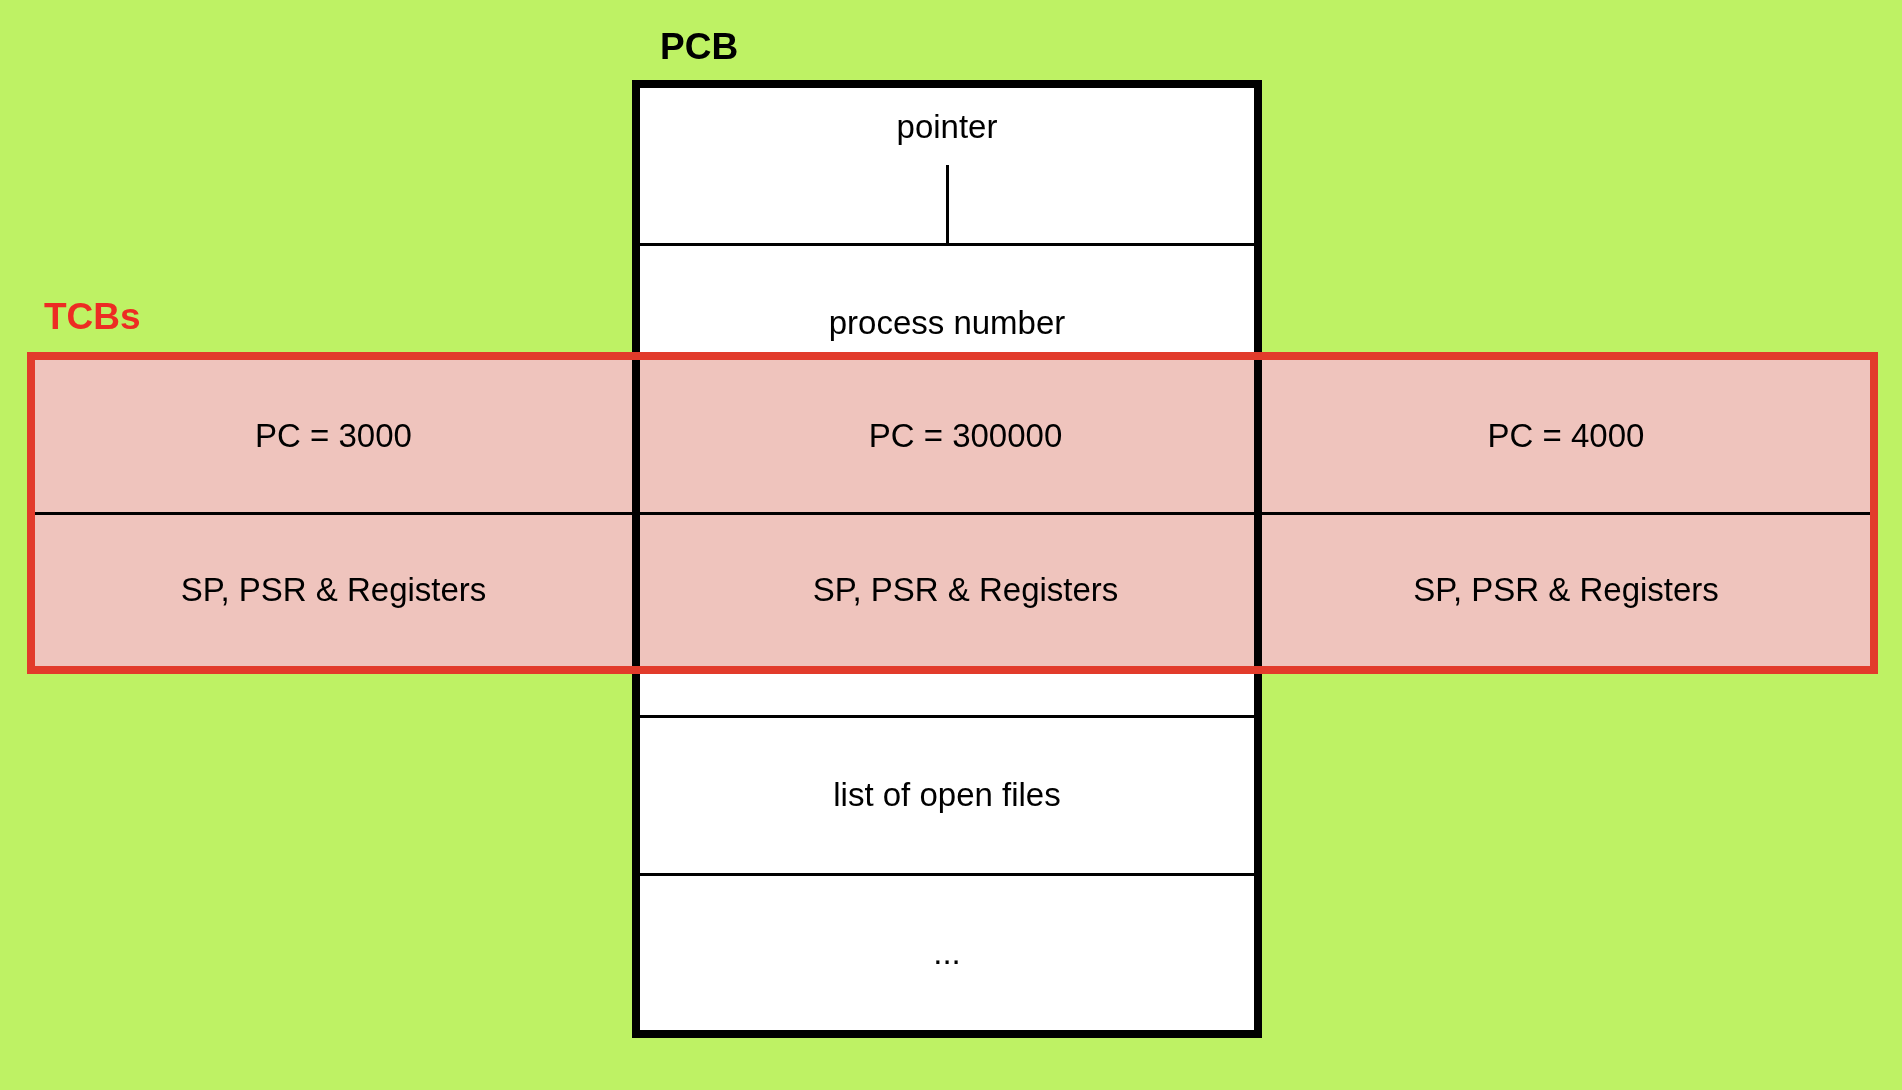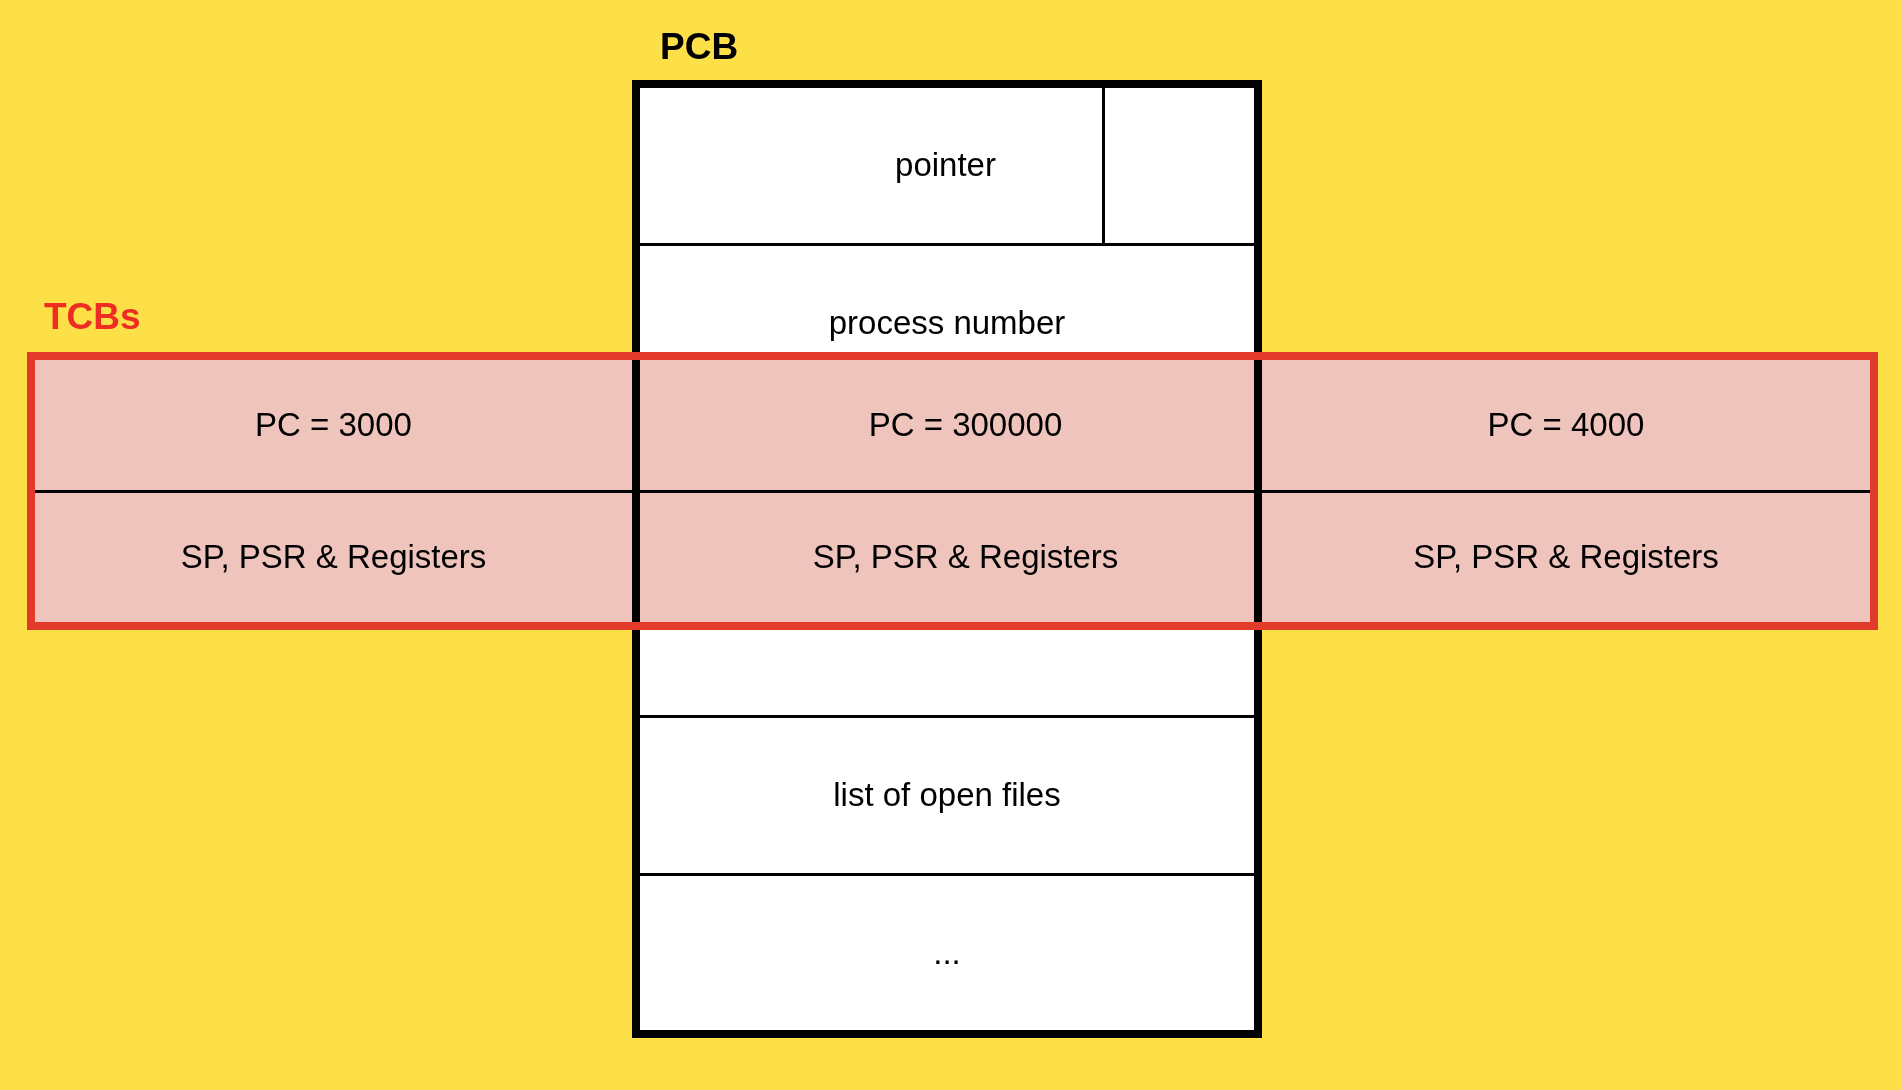--- a/index.html
+++ b/index.html
@@ -5,21 +5,21 @@
   html, body {
     margin: 0;
     padding: 0;
     background: #ffffff;
     font-family: "Liberation Sans", "DejaVu Sans", sans-serif;
   }
   .canvas {
     position: relative;
     width: 1902px;
     height: 1090px;
-    background: #fde047;
+    background: #bef264;
     overflow: hidden;
     color: #000;
   }
 
   
   .pcb-title {
     position: absolute;
     left: 660px;
     top: 28px;
     font-size: 37px;
@@ -53,21 +53,21 @@
   .prow {
     flex: 1 1 0;
     display: flex;
     align-items: center;
     justify-content: center;
     font-size: 33px;
     border-bottom: 3px solid #000;
     box-sizing: border-box;
   }
   .prow:last-child { border-bottom: none; }
-  .prow.split { padding: 0; }
+  .prow.split { padding: 0; flex-direction: column; }
   .prow.split .cell-left {
     width: 312px;
     height: 100%;
     display: flex;
     align-items: center;
     justify-content: center;
     box-sizing: border-box;
   }
   .prow.split .vdiv {
     width: 3px;
@@ -81,21 +81,21 @@
     align-items: center;
     justify-content: center;
   }
 
   
   .tcb-band {
     position: absolute;
     left: 27px;
     top: 352px;
     width: 1851px;
-    height: 278px;
+    height: 322px;
     box-sizing: border-box;
     border: 8px solid var(--band-border, #E23B2B);
     background: var(--band-fill, #EFC4BD);
     display: flex;
     flex-direction: column;
   }
   .brow {
     flex: 1 1 0;
     display: flex;
     box-sizing: border-box;

